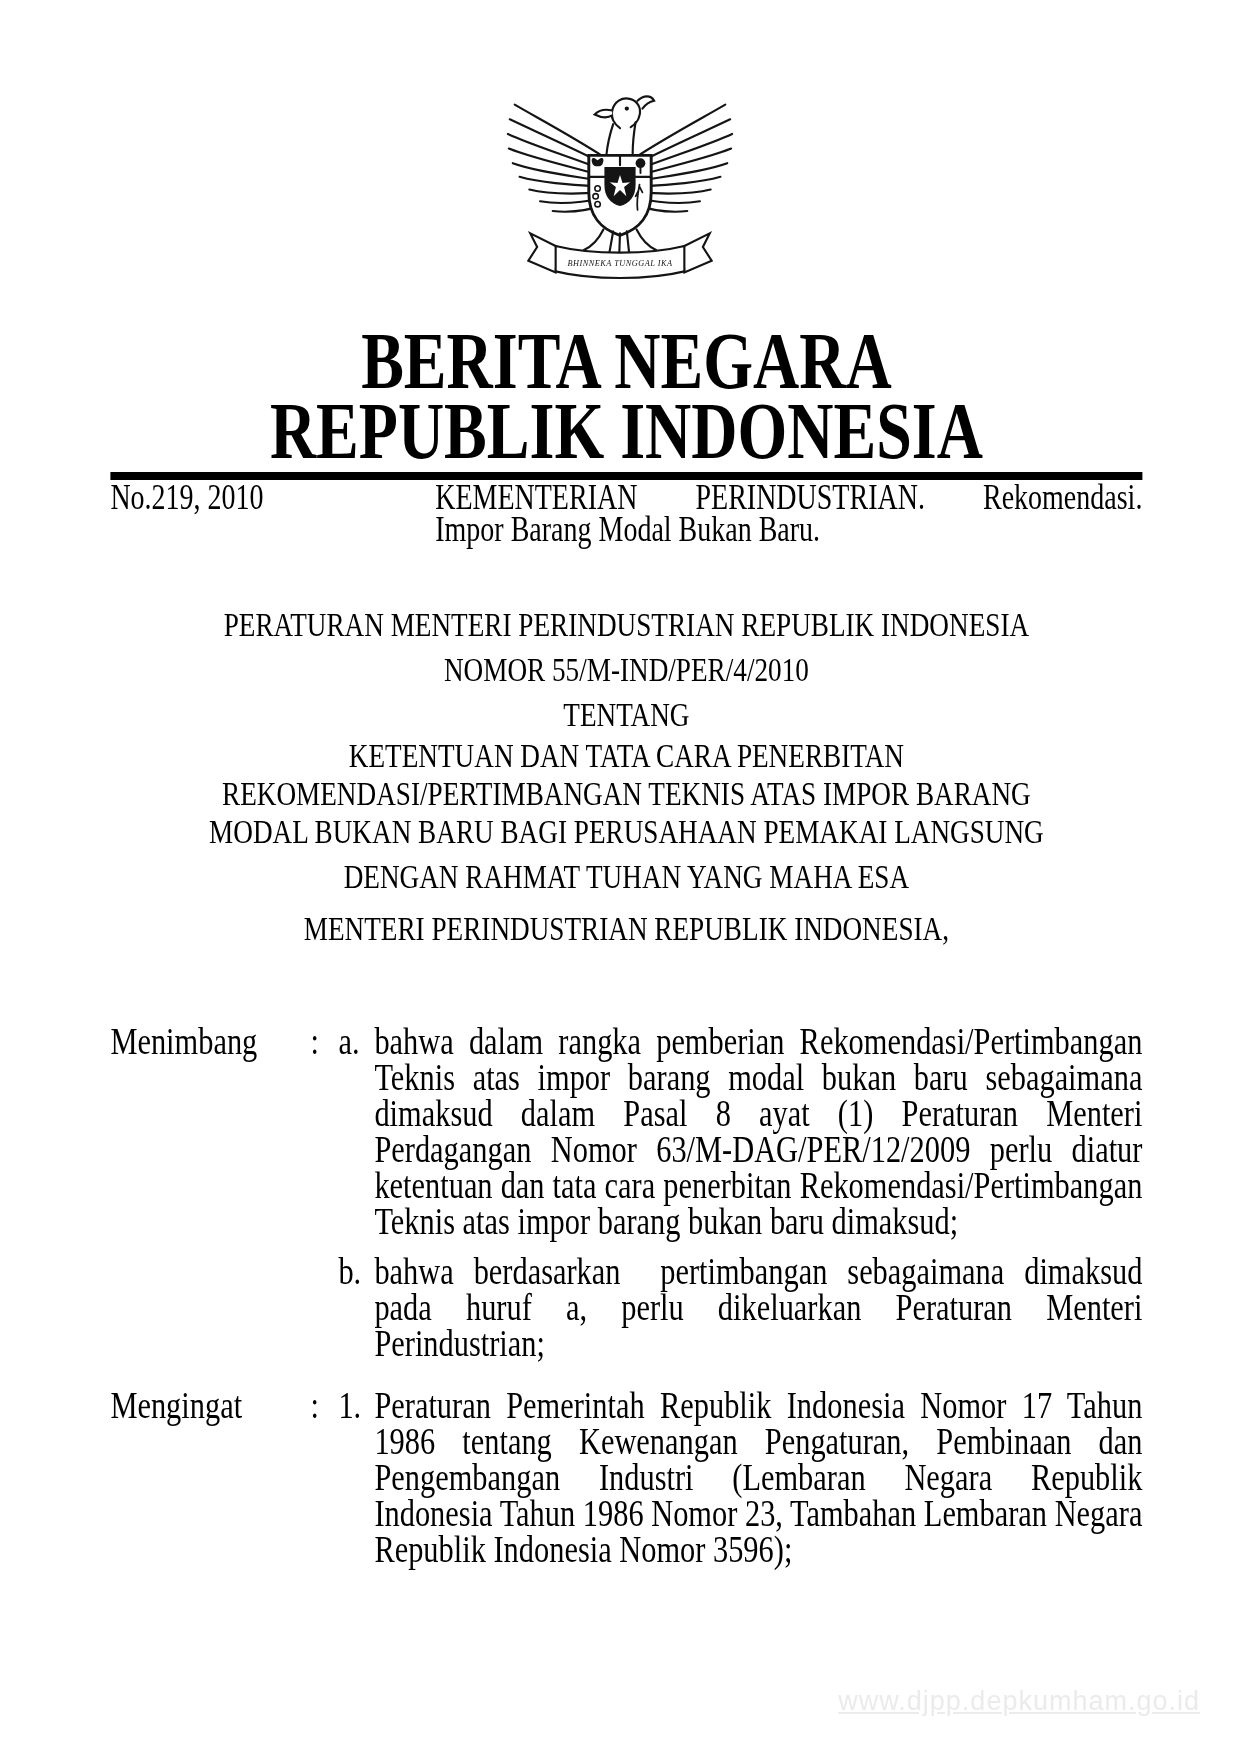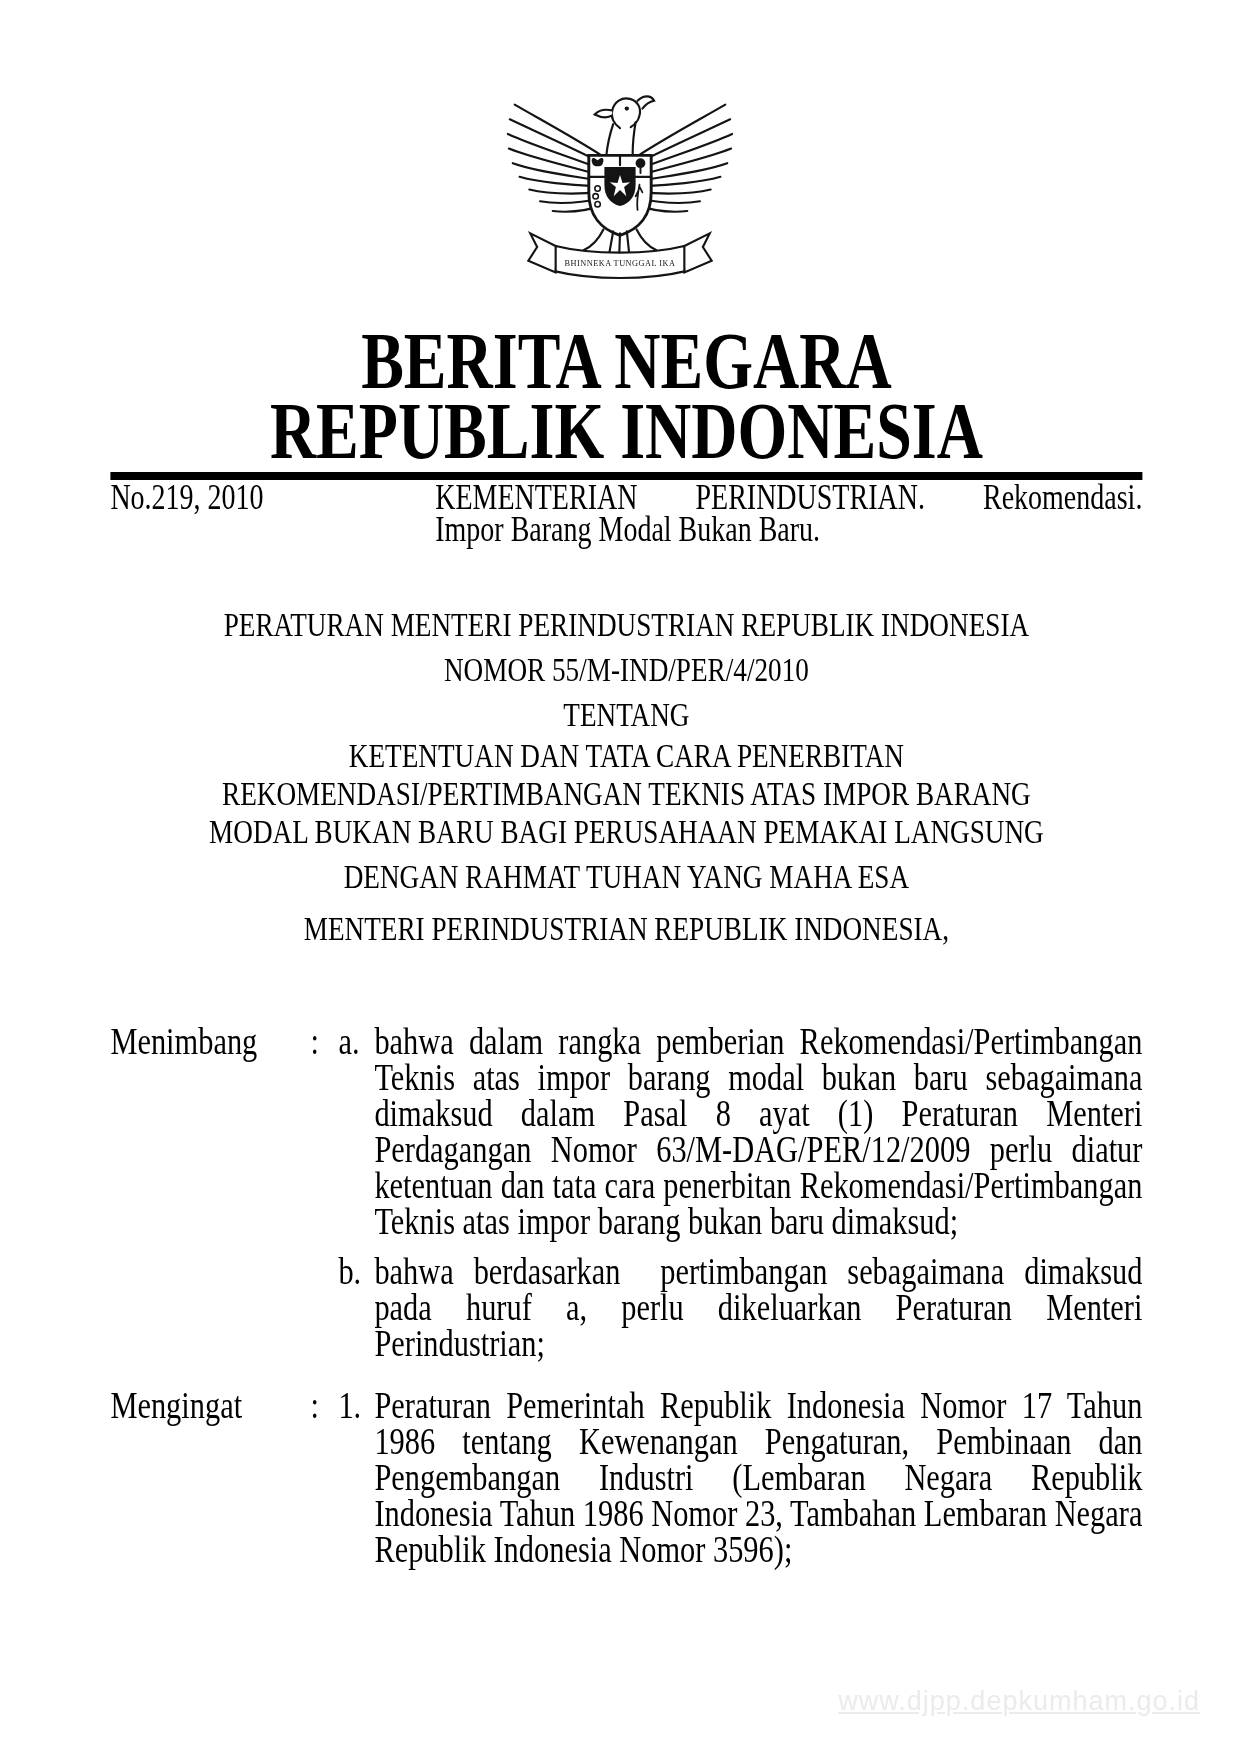--- a/index.html
+++ b/index.html
@@ -9,20 +9,21 @@
     background:#ffffff;
     overflow:hidden;
     color:#000;
     font-family:"Liberation Serif","DejaVu Serif",serif;
   }
   .emblem-wrap{
     width:1240px;
     margin-top:85px;
     text-align:center;
     line-height:0;
+    font-style:italic;
   }
   
   .scalewrap{
     width:1550px;
     transform:scaleX(0.8);
     transform-origin:0 0;
     box-sizing:border-box;
     padding:0 122px 0 138px;
     margin-top:31px;
   }

